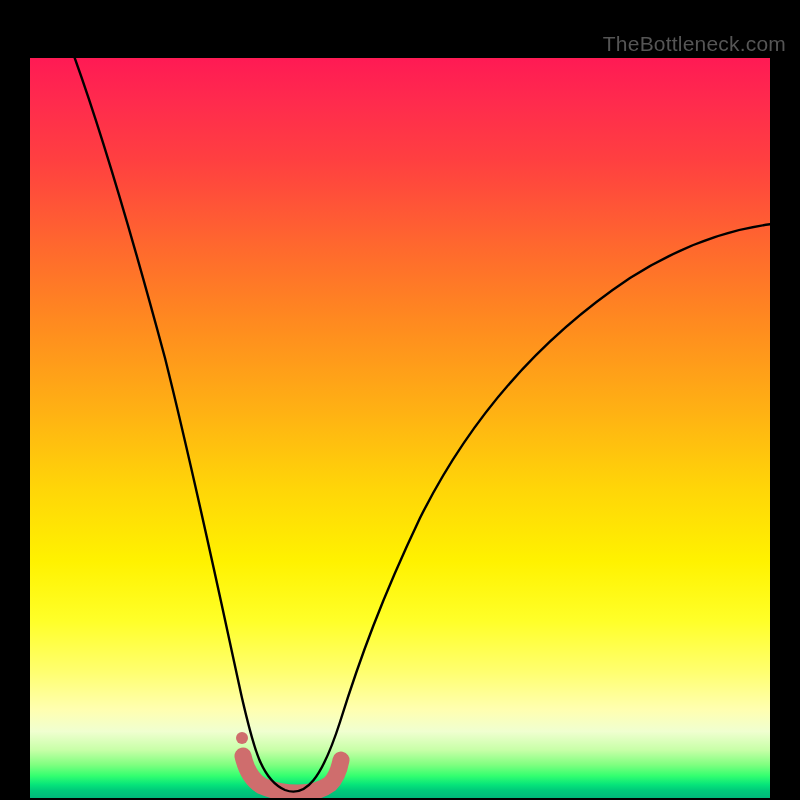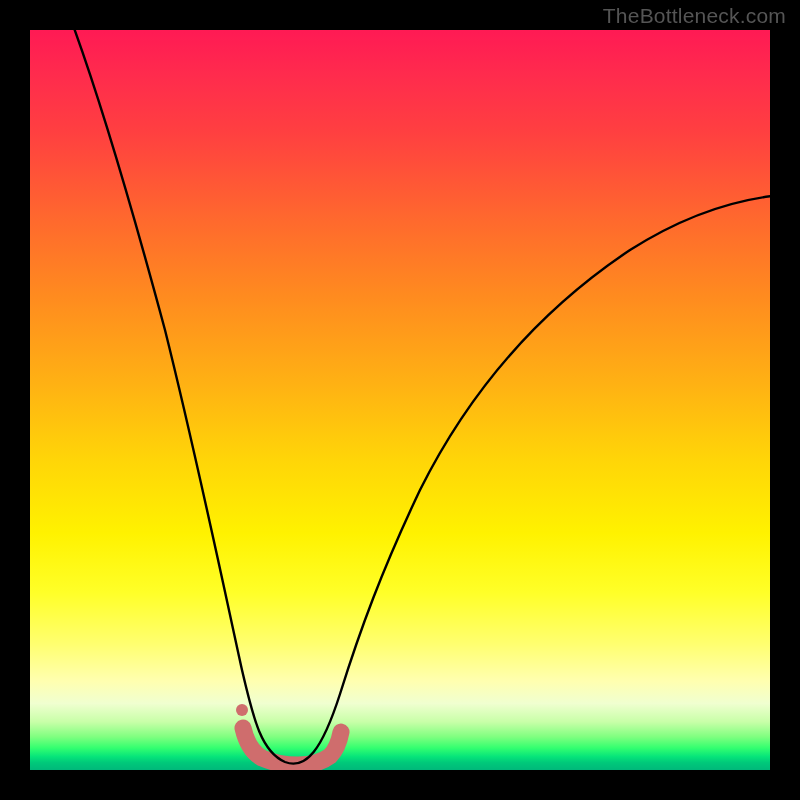--- a/index.html
+++ b/index.html
@@ -9,20 +9,21 @@
     height: 800px;
     background: #000;
     overflow: hidden;
     font-family: Arial, Helvetica, sans-serif;
   }
   .stage {
     position: relative;
     width: 800px;
     height: 760px;
     background: #000;
+    margin-top: 28px;
   }
   .plot-area {
     position: absolute;
     left: 30px;
     top: 30px;
     width: 740px;
     height: 740px;
     overflow: hidden;
   }
   .gradient-bg {

